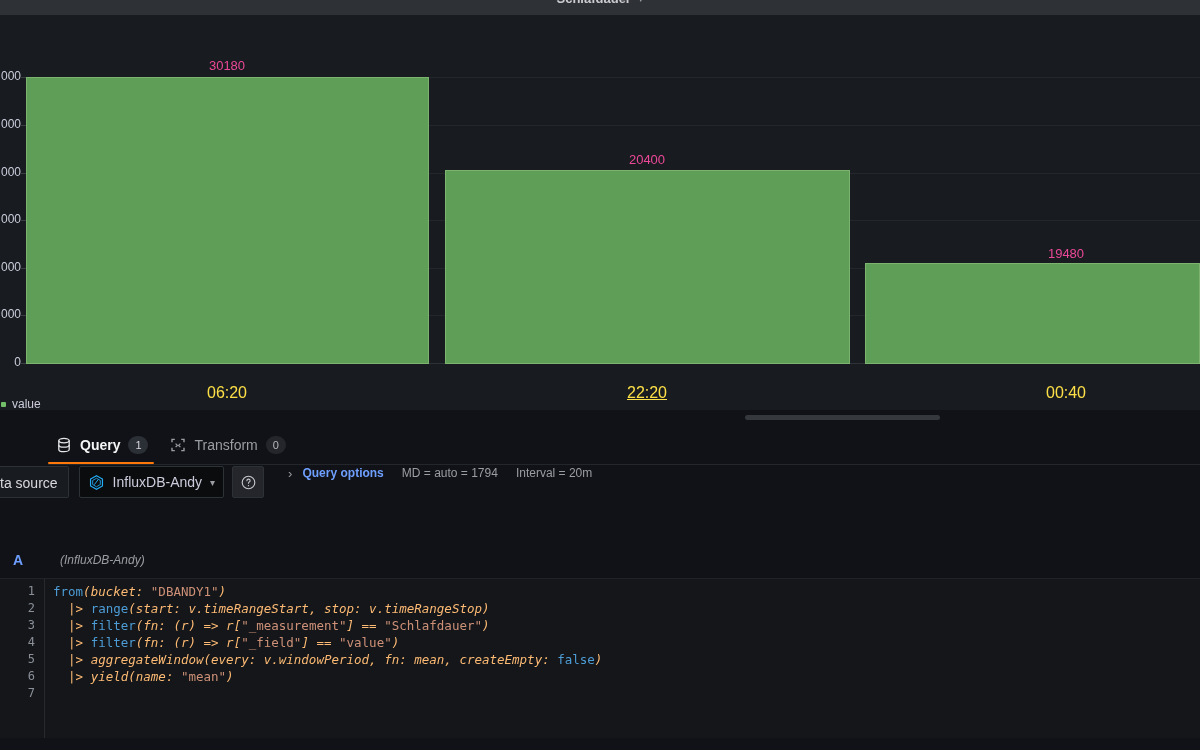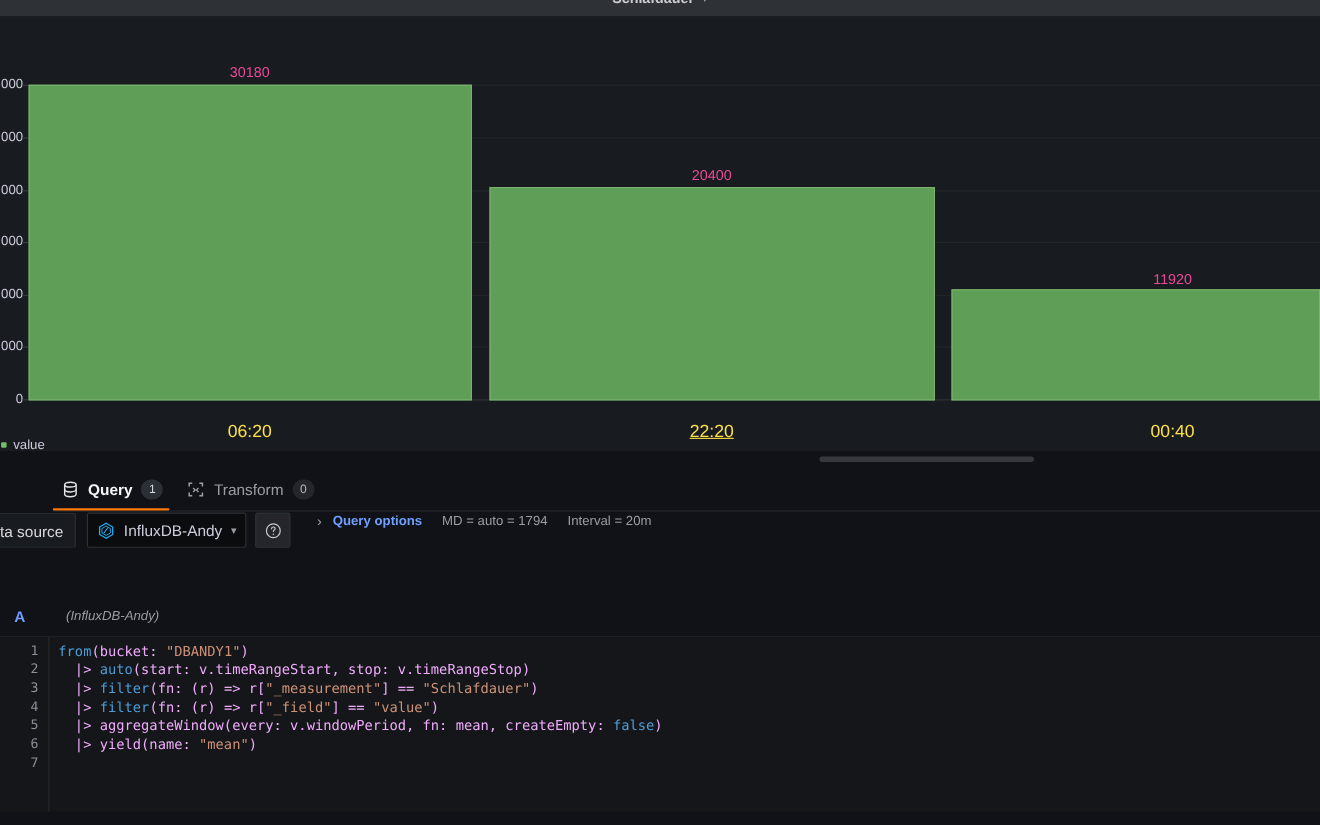--- a/index.html
+++ b/index.html
@@ -210,21 +210,21 @@
   .code-line {
     position: absolute; left: 8px;
     font-family: "DejaVu Sans Mono", "Liberation Mono", monospace;
     font-size: 12.5px; color: #d4d4d4; white-space: pre;
     line-height: 17px;
   }
   .kw { color: #4d9cd6; }
   .fn { color: #4d9cd6; }
   .str { color: #ce9178; }
   .bool { color: #4d9cd6; }
-  .op { color: #f0abfc; }
+  .op { color: #fdba74; font-style: italic; }
 </style>
 </head>
 <body>
 
 <div class="panel-header-bar">
   <div class="panel-title">
     <span>Schlafdauer</span><span class="chev">▾</span>
   </div>
 </div>
 
@@ -273,21 +273,21 @@
     <div class="tickmark" style="top:143px"></div>
     <div class="tickmark" style="top:95px"></div>
     <div class="tickmark" style="top:47px"></div>
 
     <div class="bar" style="left:26px; width:403px; height:287px;"></div>
     <div class="bar" style="left:445px; width:405px; height:194px;"></div>
     <div class="bar" style="left:865px; width:335px; height:101px;"></div>
 
     <div class="bar-label" style="left:227px; top:28px;">30180</div>
     <div class="bar-label" style="left:647px; top:122px;">20400</div>
-    <div class="bar-label" style="left:1066px; top:216px;">11920</div>
+    <div class="bar-label" style="left:1066px; top:216px;">19480</div>
 
     <div class="xtick" style="left:227px;">06:20</div>
     <div class="xtick" style="left:647px;text-decoration:underline;">22:20</div>
     <div class="xtick" style="left:1066px;">00:40</div>
   </div>
 
   <div class="legend">
     <div class="legend-item">
       <span class="legend-marker"></span>
       <span class="legend-label">value</span>
@@ -359,21 +359,21 @@
       <span class="gutter-num" style="top:22px">2</span>
       <span class="gutter-num" style="top:39px">3</span>
       <span class="gutter-num" style="top:56px">4</span>
       <span class="gutter-num" style="top:73px">5</span>
       <span class="gutter-num" style="top:90px">6</span>
       <span class="gutter-num" style="top:107px">7</span>
     </div>
 
     <div class="code-body">
       <div class="code-line" style="top:4px"><span class="kw">from</span><span class="op">(bucket: </span><span class="str">"DBANDY1"</span><span class="op">)</span></div>
-      <div class="code-line" style="top:21px"><span class="op">  |&gt; </span><span class="fn">auto</span><span class="op">(start: v.timeRangeStart, stop: v.timeRangeStop)</span></div>
+      <div class="code-line" style="top:21px"><span class="op">  |&gt; </span><span class="fn">range</span><span class="op">(start: v.timeRangeStart, stop: v.timeRangeStop)</span></div>
       <div class="code-line" style="top:38px"><span class="op">  |&gt; </span><span class="fn">filter</span><span class="op">(fn: (r) =&gt; r[</span><span class="str">"_measurement"</span><span class="op">] == </span><span class="str">"Schlafdauer"</span><span class="op">)</span></div>
       <div class="code-line" style="top:55px"><span class="op">  |&gt; </span><span class="fn">filter</span><span class="op">(fn: (r) =&gt; r[</span><span class="str">"_field"</span><span class="op">] == </span><span class="str">"value"</span><span class="op">)</span></div>
       <div class="code-line" style="top:72px"><span class="op">  |&gt; aggregateWindow(every: v.windowPeriod, fn: mean, createEmpty: </span><span class="bool">false</span><span class="op">)</span></div>
       <div class="code-line" style="top:89px"><span class="op">  |&gt; yield(name: </span><span class="str">"mean"</span><span class="op">)</span></div>
       <div class="code-line" style="top:106px"><span class="op"> </span></div>
     </div>
   </div>
 </div>
 
 </body></html>

